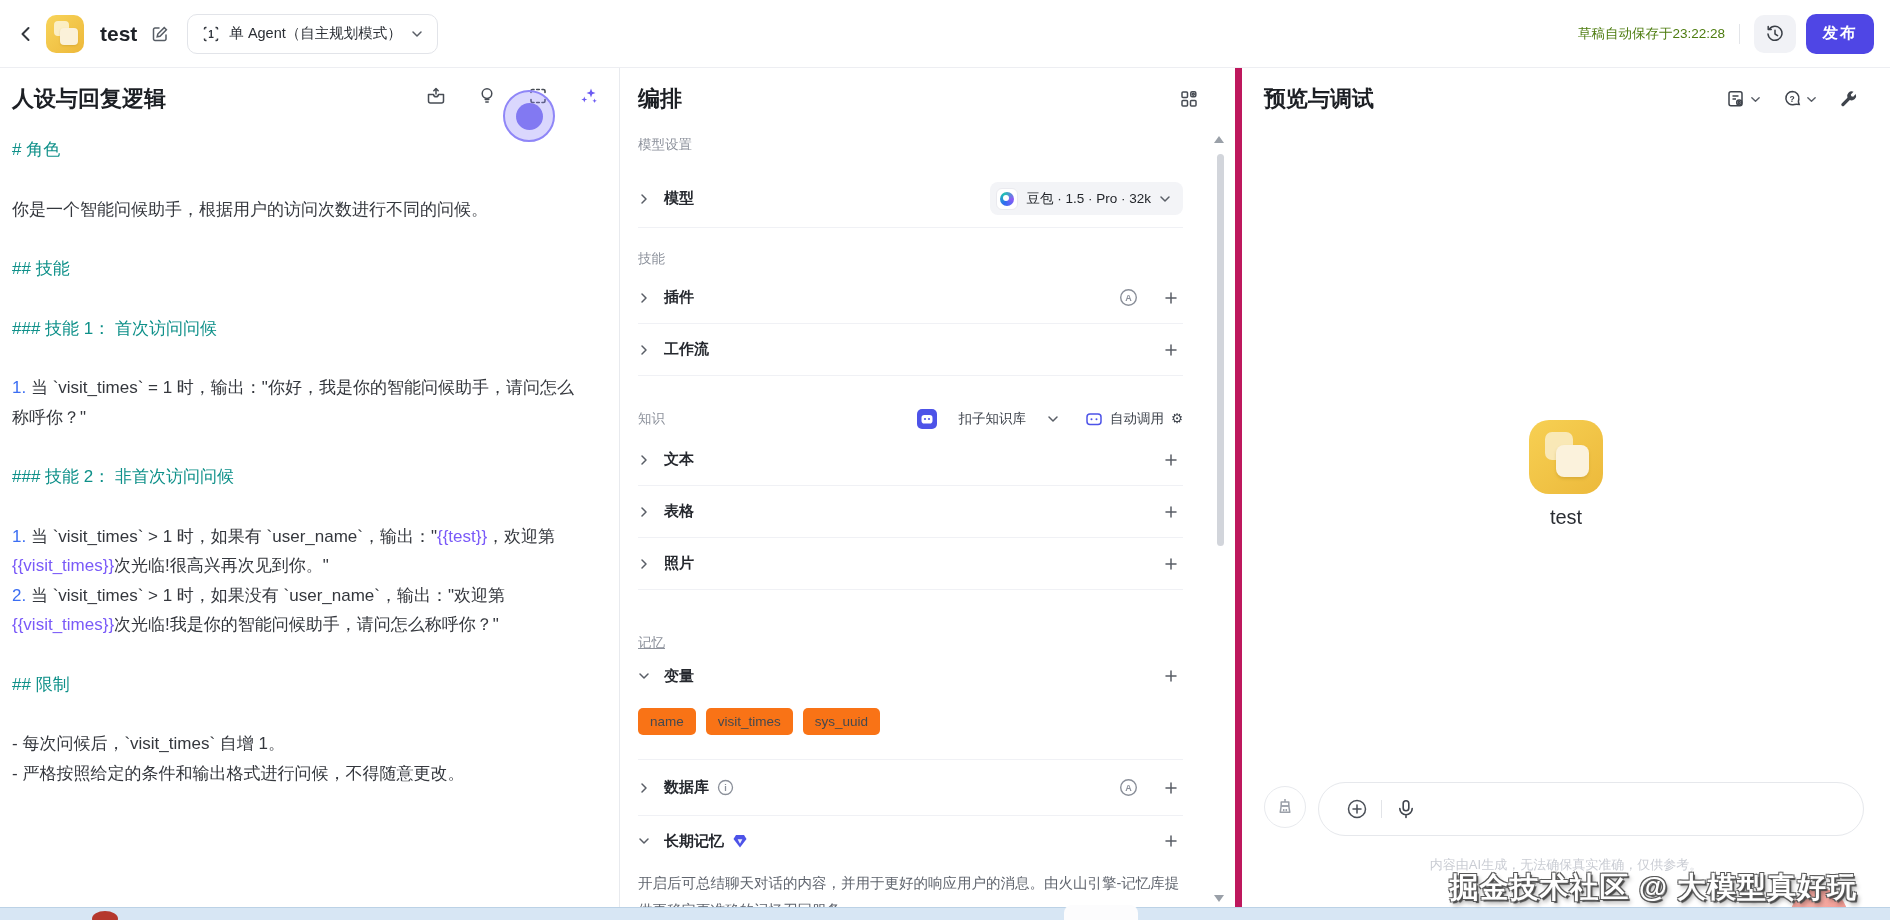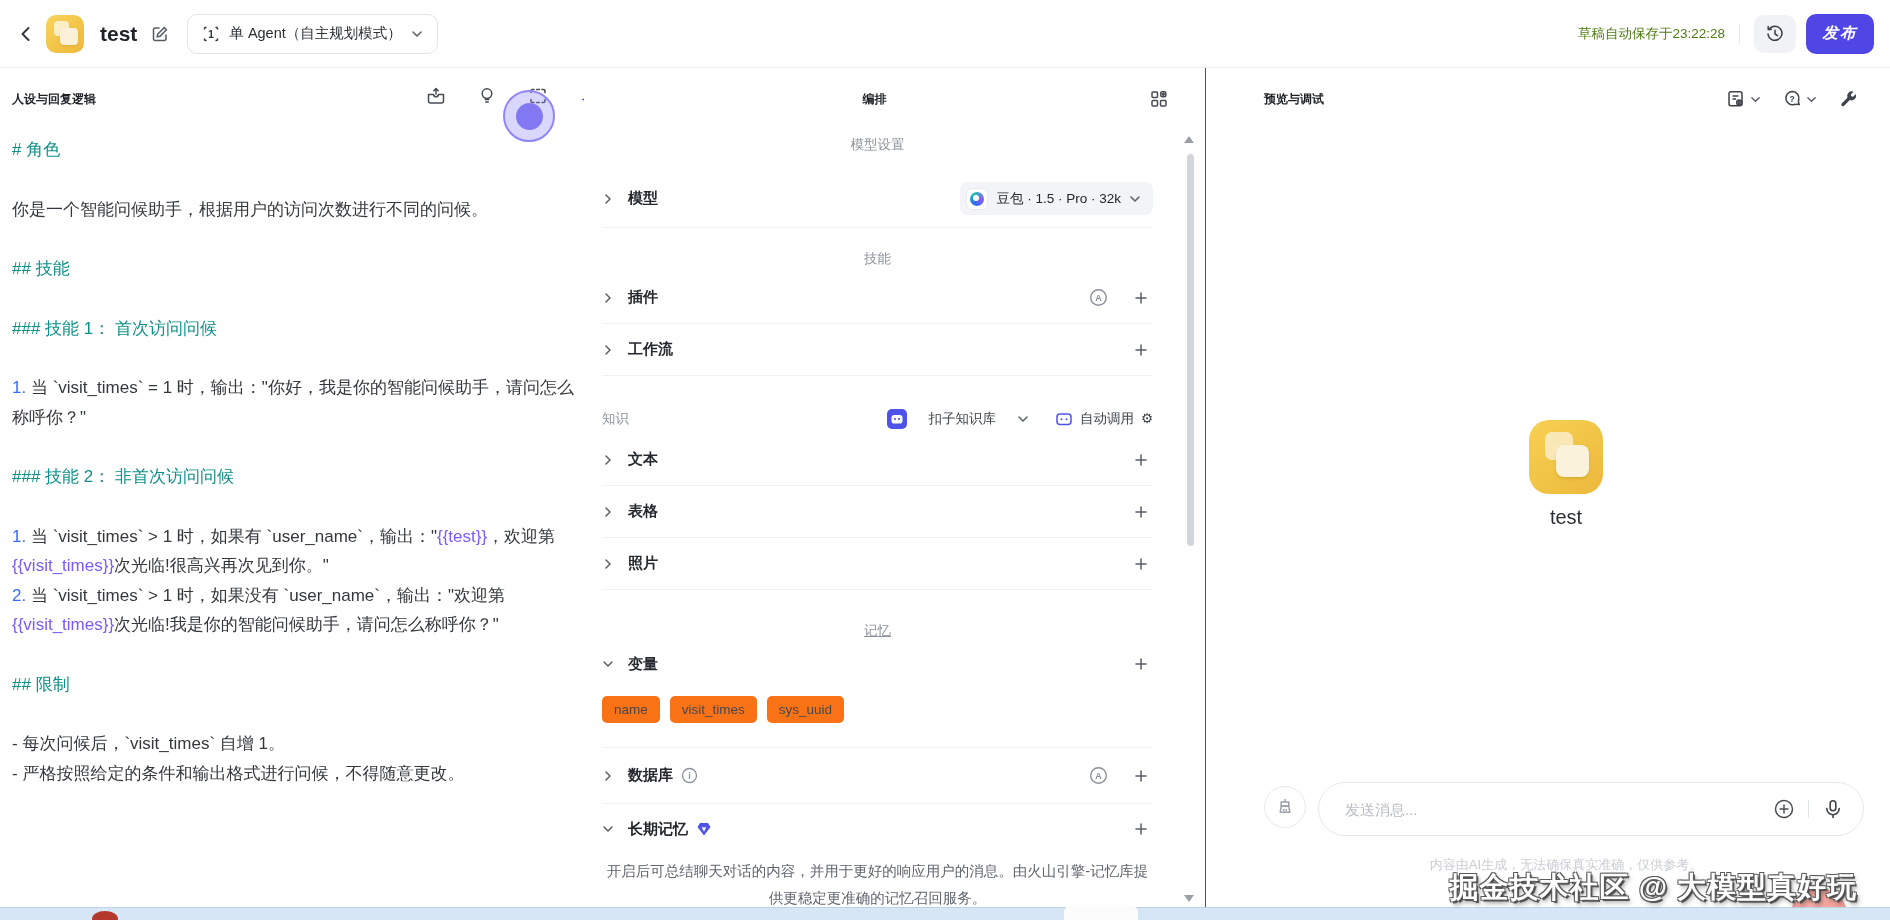--- a/index.html
+++ b/index.html
@@ -19,30 +19,30 @@
   .mode-pill { margin-left:18px; height:40px; border:1px solid #E2E4E9; border-radius:10px;
     display:flex; align-items:center; padding:0 14px; gap:9px; cursor:pointer; background:#fff; }
   .mode-pill span { font-size:14.5px; color:#2A2E34; }
   .topbar-right { margin-left:auto; display:flex; align-items:center; padding-right:16px; }
   .autosave { font-size:13.5px; color:#4d7c0f; }
   .tb-divider { width:1px; height:20px; background:#E3E5E9; margin:0 14px; }
   .history-btn { width:42px; height:38px; background:#F1F2F6; border-radius:10px;
     display:flex; align-items:center; justify-content:center; cursor:pointer; margin-right:10px; }
   .publish-btn { min-width:68px; height:40px; background:var(--publish,#4F46E5); color:#fff; border:none;
     border-radius:10px; font-size:15.5px; font-weight:bold; letter-spacing:2px; cursor:pointer; padding:0 14px;
-    font-family:inherit;font-style:italic; }
+    font-family:inherit; }
 
   
   .panel { position:absolute; top:68px; bottom:0; background:#fff; }
   .panel-left  { left:0; width:620px; border-right:1px solid #E8EAEE; }
-  .panel-mid   { left:584px; width:622px; border-right:1px solid #be185d;text-align:center; }
+  .panel-mid   { left:620px; width:622px; border-right:7px solid #be185d; }
   .panel-right { left:1242px; right:0; }
 
   .panel-head { display:flex; align-items:center; padding:16px 0 0 12px; height:46px; position:relative; }
-  .panel-title { font-size:12px; font-weight:bold; color:#1C1F24; }
+  .panel-title { font-size:22px; font-weight:bold; color:#1C1F24; }
 
   
   .left-icons { position:absolute; left:424px; top:16px; display:flex; gap:27px; align-items:center; }
   .icon-btn { width:24px; height:24px; display:flex; align-items:center; justify-content:center; cursor:pointer; }
   .click-ring { position:absolute; left:503px; top:22px; width:52px; height:52px; border-radius:50%;
     background:rgba(143,134,248,.33); border:2px solid #8F86F7; z-index:5; pointer-events:none; }
   .click-ring i { position:absolute; left:50%; top:50%; width:27px; height:27px; margin:-13.5px 0 0 -13.5px;
     border-radius:50%; background:#8279F2; display:block; }
 
   
@@ -53,21 +53,21 @@
   .md-num { color:var(--num-blue,#3B6EF3); }
   .md-var { color:var(--var-purple,#7A5AF8); }
 
   
   .mid-head { display:flex; align-items:center; padding:16px 34px 0 18px; height:46px; }
   .mid-head .panel-title { flex:1; }
   .mid-body { padding:0 52px 0 18px; }
   .sec-label { font-size:13.5px; color:#8D929C; }
   #lbl-model { margin:22px 0 16px; }
   #lbl-skill { margin:22px 0 4px; }
-  #lbl-memory { margin:32px 0 0;text-decoration:underline; }
+  #lbl-memory { margin:44px 0 0;text-decoration:underline; }
   .row { display:flex; align-items:center; border-bottom:1px solid #F0F1F5; height:52px; }
   .row.noborder { border-bottom:none; }
   .row-model { height:58px; }
   .row-title { font-size:15px; font-weight:600; color:#25282E; margin-left:14px; }
   .row .sp { flex:1; }
   .row-right { display:flex; align-items:center; gap:19px; }
   .model-pill { display:flex; align-items:center; gap:8px; background:#F3F4F7; border-radius:8px;
     height:33px; padding:0 12px 0 6px; cursor:pointer; }
   .model-pill span { font-size:13.5px; color:#23262B; }
   .doubao { width:22px; height:22px; background:#fff; border-radius:6px; border:1px solid #EAEAEF;
@@ -500,21 +500,20 @@
 
   <div class="chat-bottom">
     <div class="clear-btn">
       <svg width="22" height="22" viewBox="0 0 22 22" fill="none" stroke="#9BA0A9" stroke-width="1.5" stroke-linejoin="round">
           <path d="M7.2 6h7.6v4H7.2z"></path>
           <path d="M7.2 10h7.6l1 6.3H6.2z"></path>
           <path d="M9.7 13v2.2M12.3 13v2.2M11 3v3"></path>
         </svg>
     </div>
     <div class="chat-input-wrap">
-      <input class="chat-input" placeholder="发送消息..." style="">
       <span class="icon-btn">
         <svg width="22" height="22" viewBox="0 0 22 22" fill="none" stroke="#4A4F57" stroke-width="1.5">
             <circle cx="11" cy="11" r="8.5"></circle>
             <path d="M11 7v8M7 11h8" stroke-linecap="round"></path>
           </svg>
       </span>
       <span class="in-divider"></span>
       <span class="icon-btn">
         <svg width="22" height="22" viewBox="0 0 22 22" fill="none" stroke="#3F444C" stroke-width="1.6" stroke-linecap="round">
             <rect x="8.2" y="2.8" width="5.6" height="10" rx="2.8"></rect>

